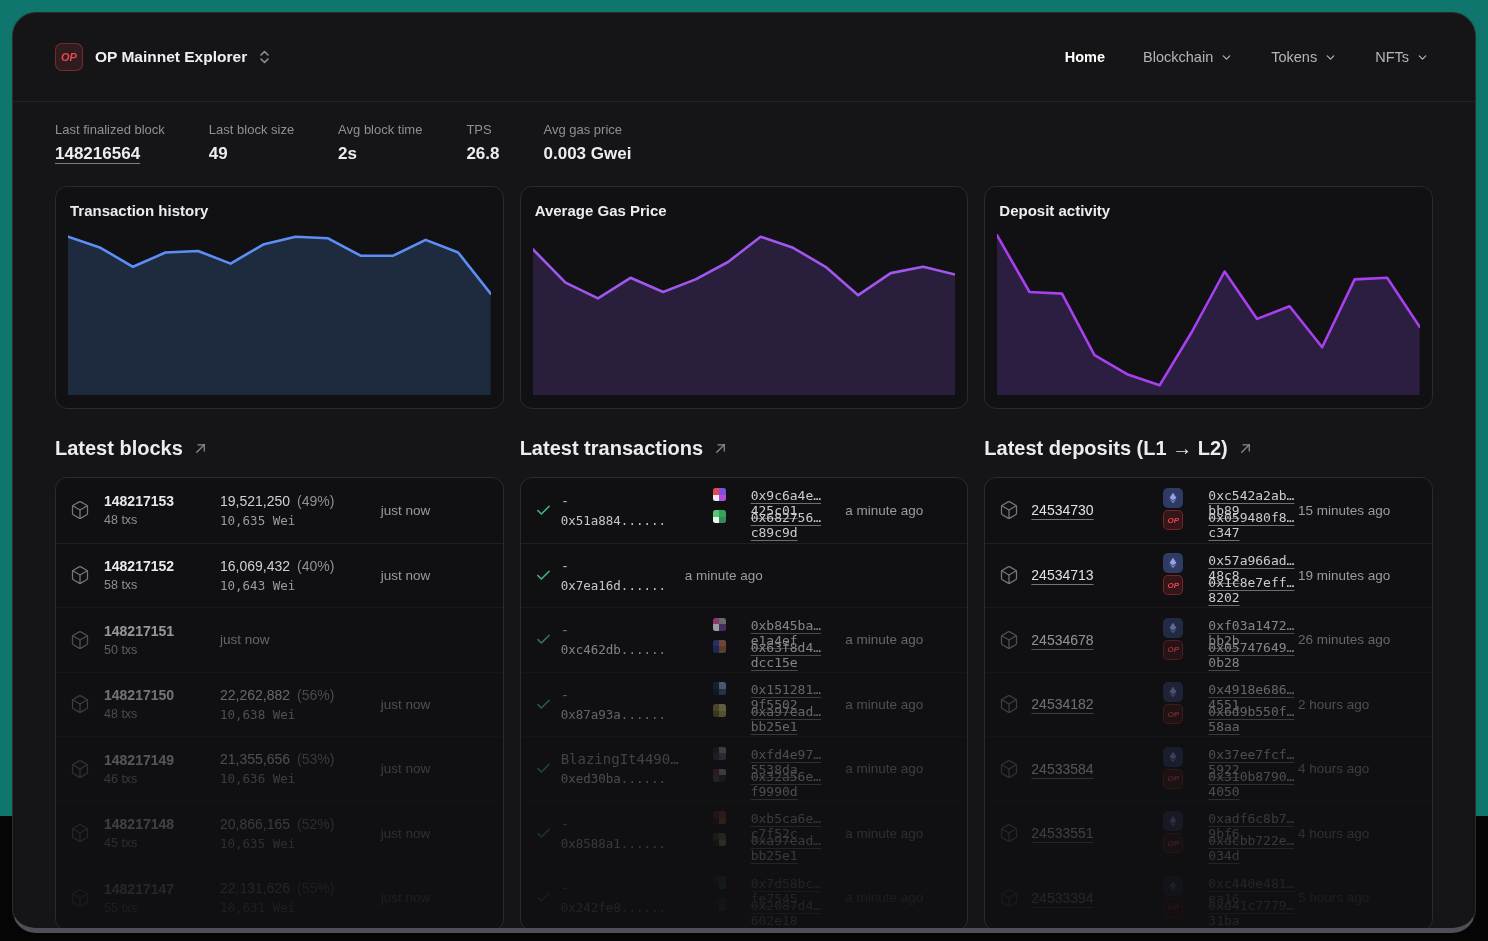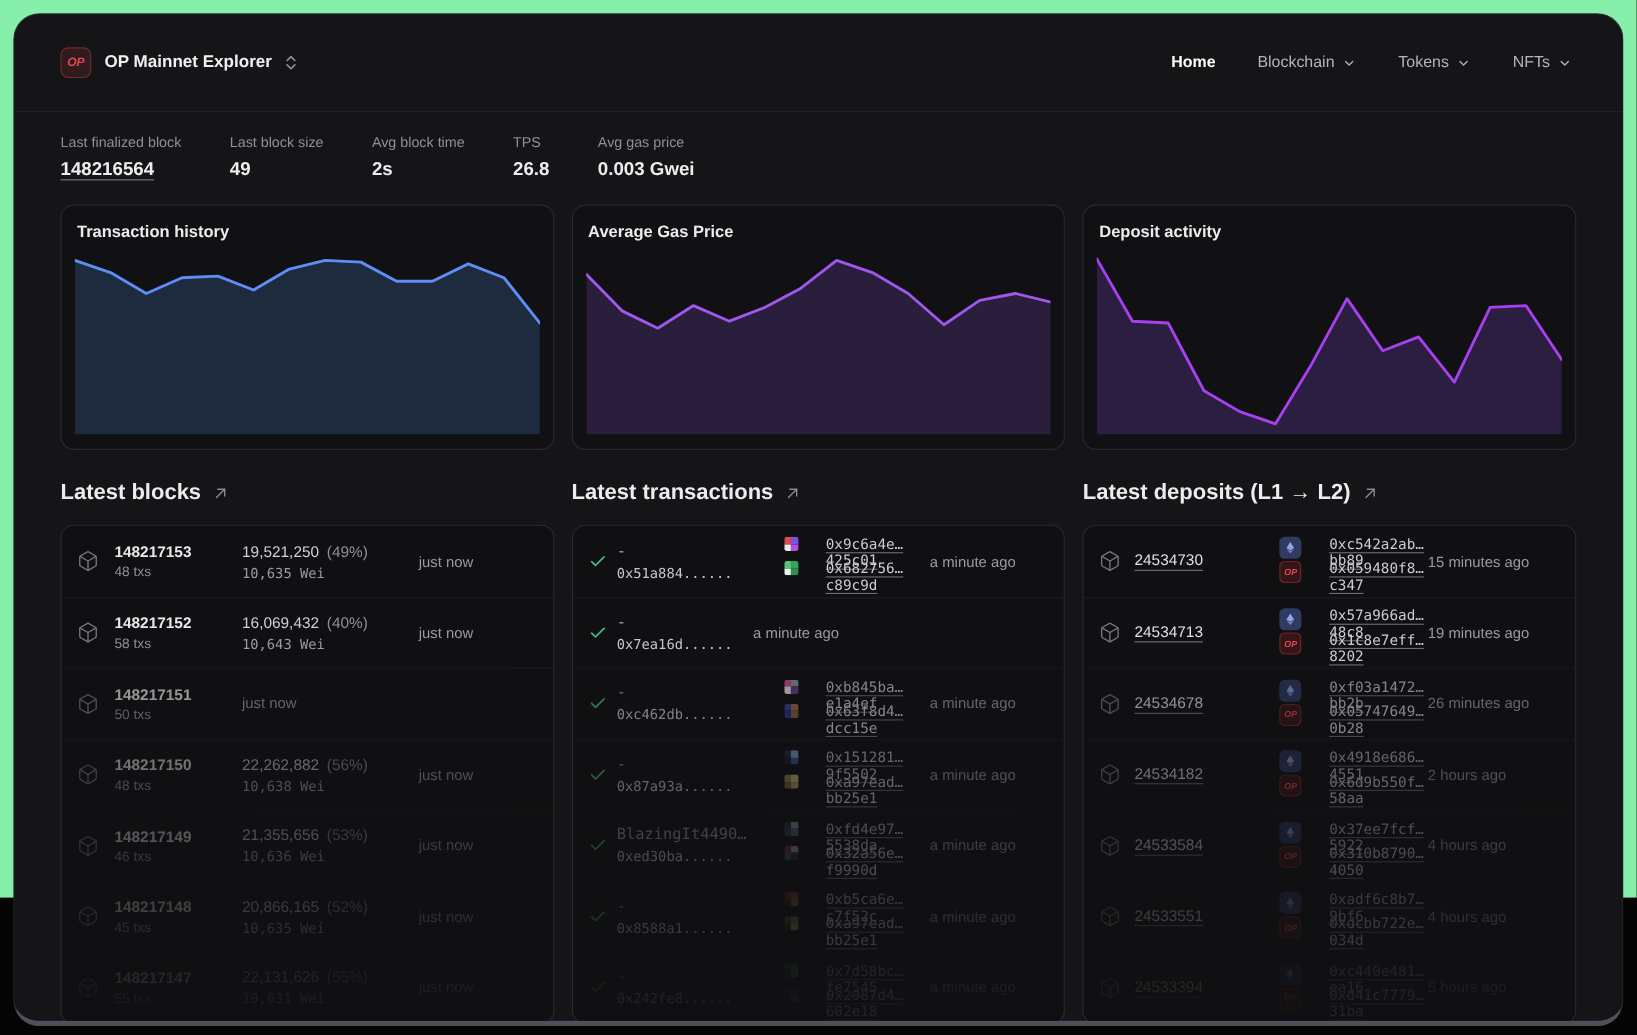--- a/index.html
+++ b/index.html
@@ -1,20 +1,20 @@
 <!DOCTYPE html>
 <html><head>
 <meta charset="utf-8">
 <style>
   * { margin:0; padding:0; box-sizing:border-box; }
   html,body { width:1488px; height:941px; background:#050506; overflow:hidden; }
   body { font-family:"Liberation Sans", sans-serif; -webkit-font-smoothing:antialiased; }
   .mono { font-family:"DejaVu Sans Mono", monospace; }
 
-  .stage { position:relative; width:1488px; height:816px; background:#86efac; }
+  .stage { position:relative; width:1488px; height:816px; background:#0f766e; }
   .panel {
     position:absolute; left:12px; top:12px; width:1464px; height:921px;
     background:#151517; border:1px solid #2c2c31; border-bottom:5px solid #4f4f59;
     border-radius:24px; overflow:hidden;
   }
 
   
   header {
     height:89px; display:flex; align-items:center; justify-content:space-between;
     padding:0 46px 0 42px; border-bottom:1px solid #232327;

